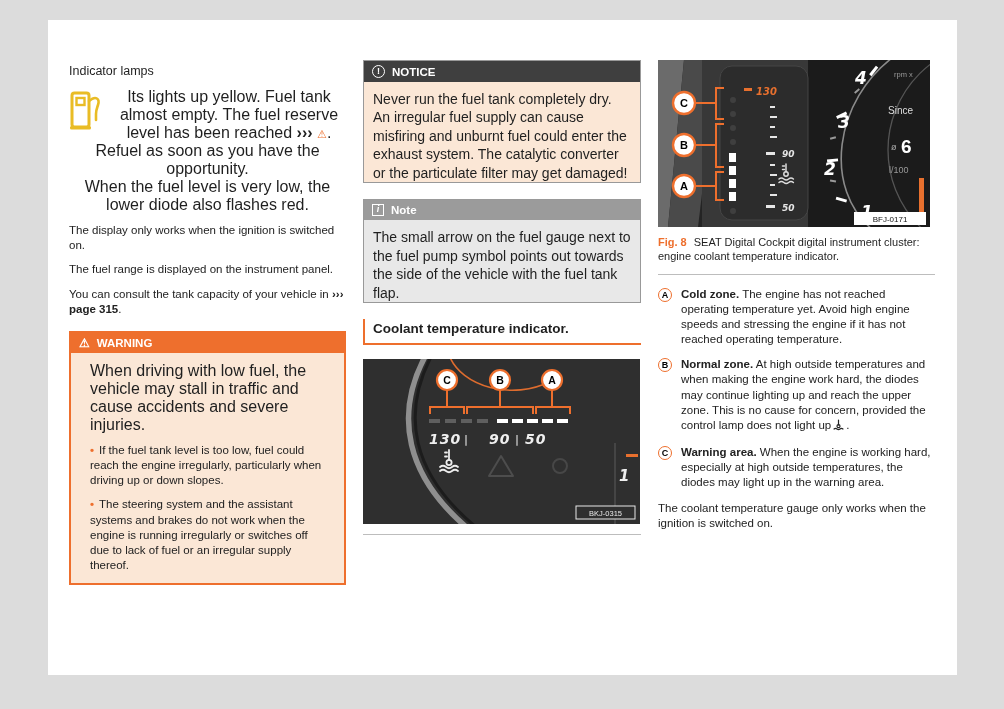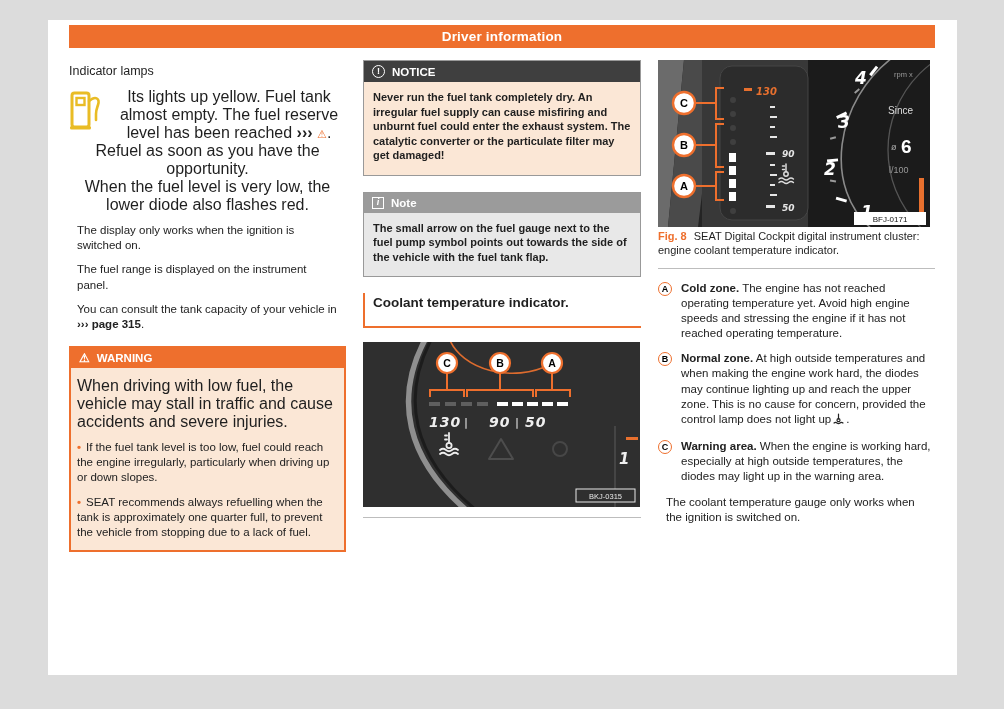--- a/index.html
+++ b/index.html
@@ -13,74 +13,71 @@
   .page{position:absolute; left:48px; top:20px; width:909px; height:655px; background:#fff;}
   .page-number{position:absolute; left:44px; top:652px; font-size:11.5px; color:#222;margin-left:24px;}
   .header-bar{position:absolute; left:21px; top:5px; width:866px; height:23px; background:var(--accent);
     color:#fff; font-weight:bold; font-size:13.5px; text-align:center; line-height:23px; letter-spacing:.2px;}
   .col{position:absolute; top:40px;}
   .col1{left:21px; width:277px;}
   .col2{left:315px; width:278px;}
   .col3{left:610px; width:277px;}
   h3.sec{font-size:12.5px; font-weight:normal; margin:4px 0 10px;}
   p.body, .bullet, .item-text{font-size:11.5px; line-height:1.32; color:#222;}
-  p.body{margin:0 8px 9px;}
+  p.body{margin:0 0 9px;}
   .ref{font-weight:bold;}
   .warn-tri{color:var(--accent); font-size:11px;}
   .fuel-wrap{margin:0 0 9px;text-align:center;}
   .fuel-wrap svg{float:left; margin:1px 9px 2px 0;}
   
   .warning-box{border:2px solid var(--accent); margin-top:14px;}
   .warning-head{display:flex; align-items:center; gap:7px; background:var(--accent); color:#fff;
     font-weight:bold; font-size:11.5px; padding:4px 8px;}
   .warning-head .glyph{font-size:12px; line-height:1;}
-  .warning-body{background:var(--peach); padding:9px 6px 10px;}
+  .warning-body{background:var(--peach); padding:9px 19px 10px;}
   .warning-body p{margin-bottom:9px;}
   .warning-body p:last-child{margin-bottom:0;}
   .bullet::before{content:"\2022"; color:var(--accent); margin-right:5px; font-weight:bold;}
   .bullet{margin-bottom:9px;}
   
   .msg-box{border:1px solid #999; margin-bottom:16px;}
   .msg-head{display:flex; align-items:center; gap:7px; color:#fff; font-weight:bold; font-size:11.5px; padding:4px 8px;}
   .notice .msg-head{background:var(--notice-header);}
   .note .msg-head{background:var(--note-header);}
-  .msg-body{padding:8px 9px 12px; font-size:11px; line-height:1.32;font-weight:bold;}
+  .msg-body{padding:8px 9px 0; font-size:14px; line-height:1.32;}
   .notice .msg-body{background:var(--peach);}
   .note .msg-body{background:var(--note-body);}
   .icon-circle{width:13px; height:13px; border:1.5px solid #fff; border-radius:50%;
     font-size:9px; line-height:10px; text-align:center; font-weight:bold; flex:none;}
   .icon-square{width:12px; height:12px; border:1.5px solid #fff;
     font-size:9px; line-height:9px; text-align:center; font-weight:bold; font-style:italic; flex:none;}
   
   .sec-heading{border-left:2px solid var(--accent); border-bottom:2px solid var(--accent);
-    font-size:13.5px; font-weight:bold; padding:2px 0 16px 8px; margin:4px 0 14px;}
+    font-size:13.5px; font-weight:bold; padding:2px 0 7px 8px; margin:4px 0 14px;}
   
   .fig-block{border-bottom:1px solid #bdbdbd; padding-bottom:10px; margin-bottom:12px;}
   .fig-block svg{display:block;}
-  .figcap{margin-top:2px; font-size:11px; line-height:1.3;}
+  .figcap{margin-top:8px; font-size:11px; line-height:1.3;}
   .figlabel{color:var(--accent); font-weight:bold; margin-right:7px;}
   
   .item{display:flex; gap:9px; margin-bottom:10px;}
   .circ{flex:none; width:14px; height:14px; border:1.6px solid var(--accent); border-radius:50%;
     background:#fff; color:#000; font-size:9px; font-weight:bold; text-align:center; line-height:13px; margin-top:1px;}
   .item-text{flex:1;}
   .b{font-weight:bold;text-align:center;}
   .inline-ico{display:inline-block; vertical-align:-2px; margin:0 2px;}
   .closing{margin-top:4px;}
 </style>
 </head>
 <body>
 
 <div class="backdrop">
   <div class="page-number">18</div>
 
   <div class="page">
-    <div class="header-bar">
-      <span>Driver information</span>
-    </div>
 
     <div class="col col1">
       <h3 class="sec">Indicator lamps</h3>
 
       <div class="fuel-wrap">
         <svg width="34" height="42" viewBox="0 0 34 42">
           <rect x="3" y="4" width="17" height="34" rx="2.5" fill="none" stroke="#E9BC25" stroke-width="3"></rect>
           <rect x="7.5" y="9" width="8" height="7" fill="none" stroke="#E9BC25" stroke-width="2.4"></rect>
           <path d="M20 12 C 27 6, 31 10, 29 16 C 28 19, 27 21, 27 25 L 27 31" fill="none" stroke="#E9BC25" stroke-width="2.6" stroke-linecap="round"></path>
           <rect x="1" y="37" width="21" height="3.5" rx="1.5" fill="#E9BC25"></rect>
@@ -94,21 +91,21 @@
       <p class="body"><span>You can consult the tank capacity of your vehicle in </span><span class="ref">››› page 315</span><span>.</span></p>
 
       <div class="warning-box">
         <div class="warning-head">
           <span class="glyph">⚠</span>
           <span>WARNING</span>
         </div>
         <div class="warning-body">
           <p>When driving with low fuel, the vehicle may stall in traffic and cause accidents and severe injuries.</p>
           <p class="bullet">If the fuel tank level is too low, fuel could reach the engine irregularly, particularly when driving up or down slopes.</p>
-          <p class="bullet">SEAT recommends always refuelling when the tank is approximately one quarter full, to prevent the vehicle from stopping due to a lack of fuel.</p>
+          <p class="bullet">The steering system and the assistant systems and brakes do not work when the engine is running irregularly or switches off due to lack of fuel or an irregular supply thereof.</p>
         </div>
       </div>
     </div>
 
     <div class="col col2">
       <div class="msg-box notice">
         <div class="msg-head">
           <span class="icon-circle">!</span>
           <span>NOTICE</span>
         </div>

